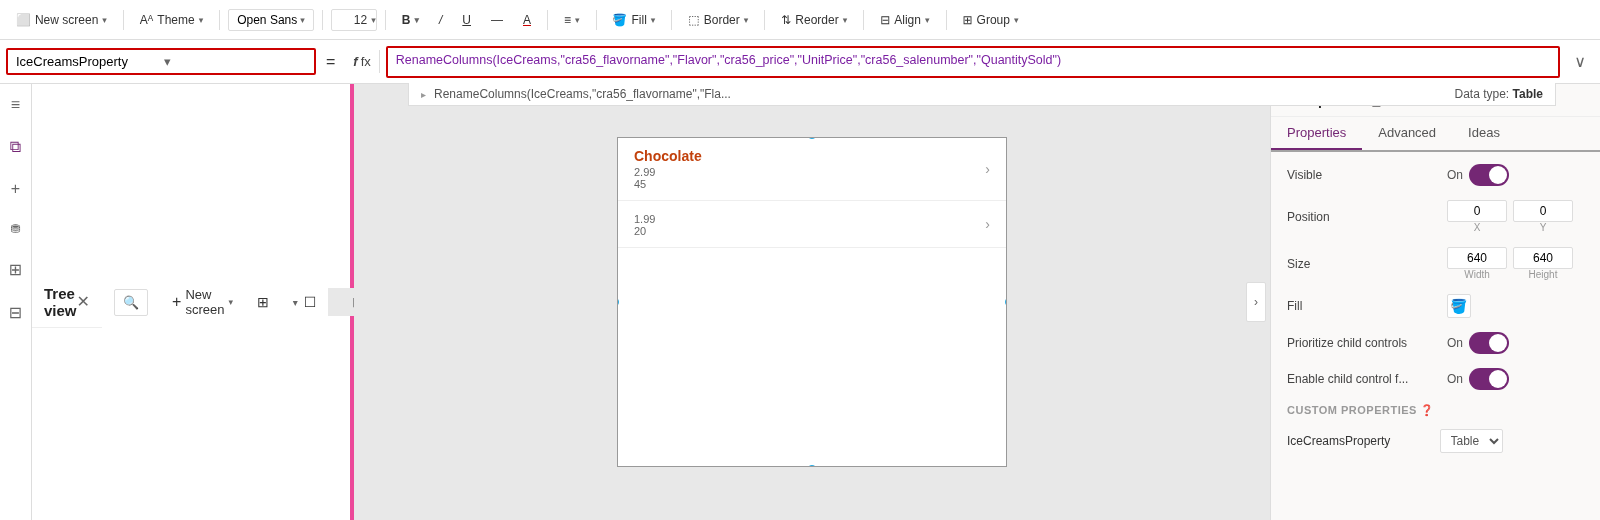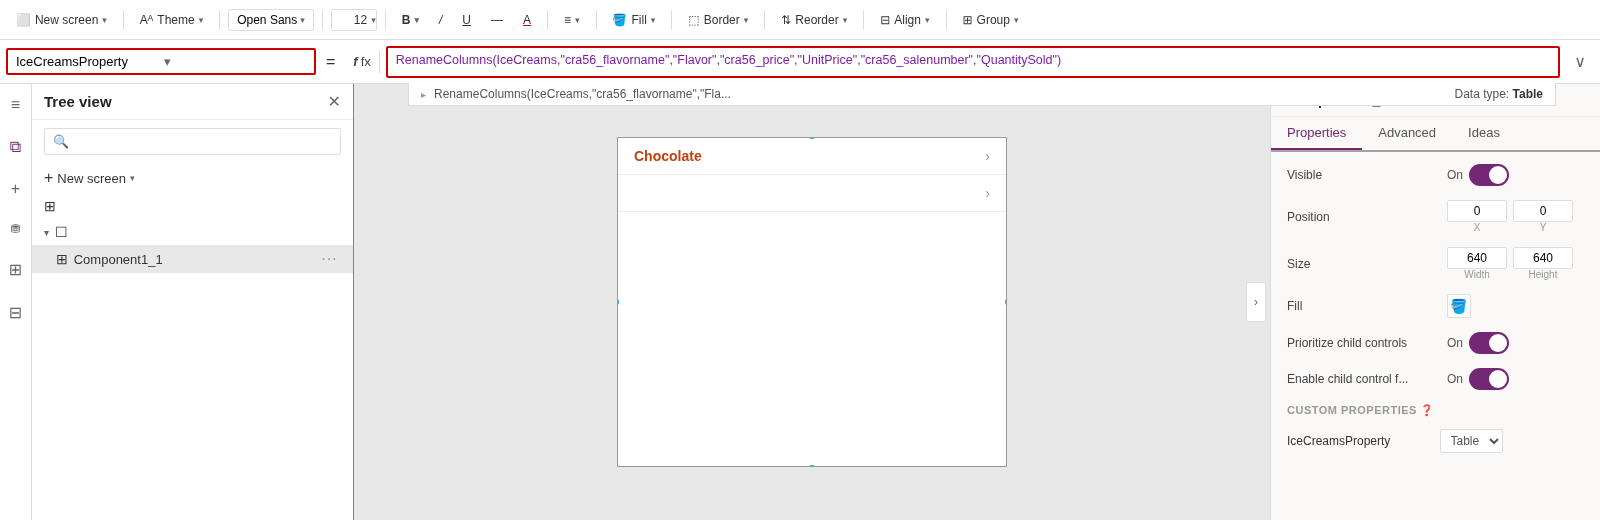--- a/index.html
+++ b/index.html
@@ -57,22 +57,22 @@
     
     .left-icons {
       width: 32px; background: #fff; border-right: 1px solid #ddd;
       display: flex; flex-direction: column; align-items: center; padding: 8px 0; gap: 16px;
     }
     .left-icon { cursor: pointer; color: #666; font-size: 16px; padding: 4px; border-radius: 2px; }
     .left-icon.active { color: #742774; }
 
     
     .tree-panel {
-      width: 322px; background: #fff; border-right: 1px solid #ec4899;
-      display: flex; flex-direction: column;
+      width: 322px; background: #fff; border-right: 4px solid #ec4899;
+      display: flex; flex-direction: row; align-items: center;
     }
     .tree-header {
       display: flex; align-items: center; justify-content: space-between;
       padding: 8px 12px; border-bottom: 1px solid #eee;
     }
     .tree-title { font-size: 15px; font-weight: 600; color: #222; }
     .tree-close { cursor: pointer; color: #666; font-size: 16px; }
     .tree-tabs { display: flex; padding: 6px 12px; gap: 4px; border-bottom: 1px solid #eee; }
     .tree-tab {
       padding: 5px 14px; border-radius: 2px; cursor: pointer; font-size: 13px;
@@ -331,25 +331,27 @@
           <div class="handle tr"></div>
           <div class="handle ml"></div>
           <div class="handle mr"></div>
           <div class="handle bl"></div>
           <div class="handle bm"></div>
           <div class="handle br"></div>
         </div>
         <div class="list-item-row">
           <div class="list-item-content">
             <div class="list-item-title">Chocolate</div>
+            <div class="list-item-sub">2.99<br>45</div>
           </div>
           <span class="list-item-chevron">›</span>
         </div>
         <div class="list-item-row">
           <div class="list-item-content">
+            <div class="list-item-sub">1.99<br>20</div>
           </div>
           <span class="list-item-chevron">›</span>
         </div>
       </div>
     </div>
     <div class="canvas-expand-btn">›</div>
   </div>
 
   <div class="right-panel">
     <div class="right-panel-header">

